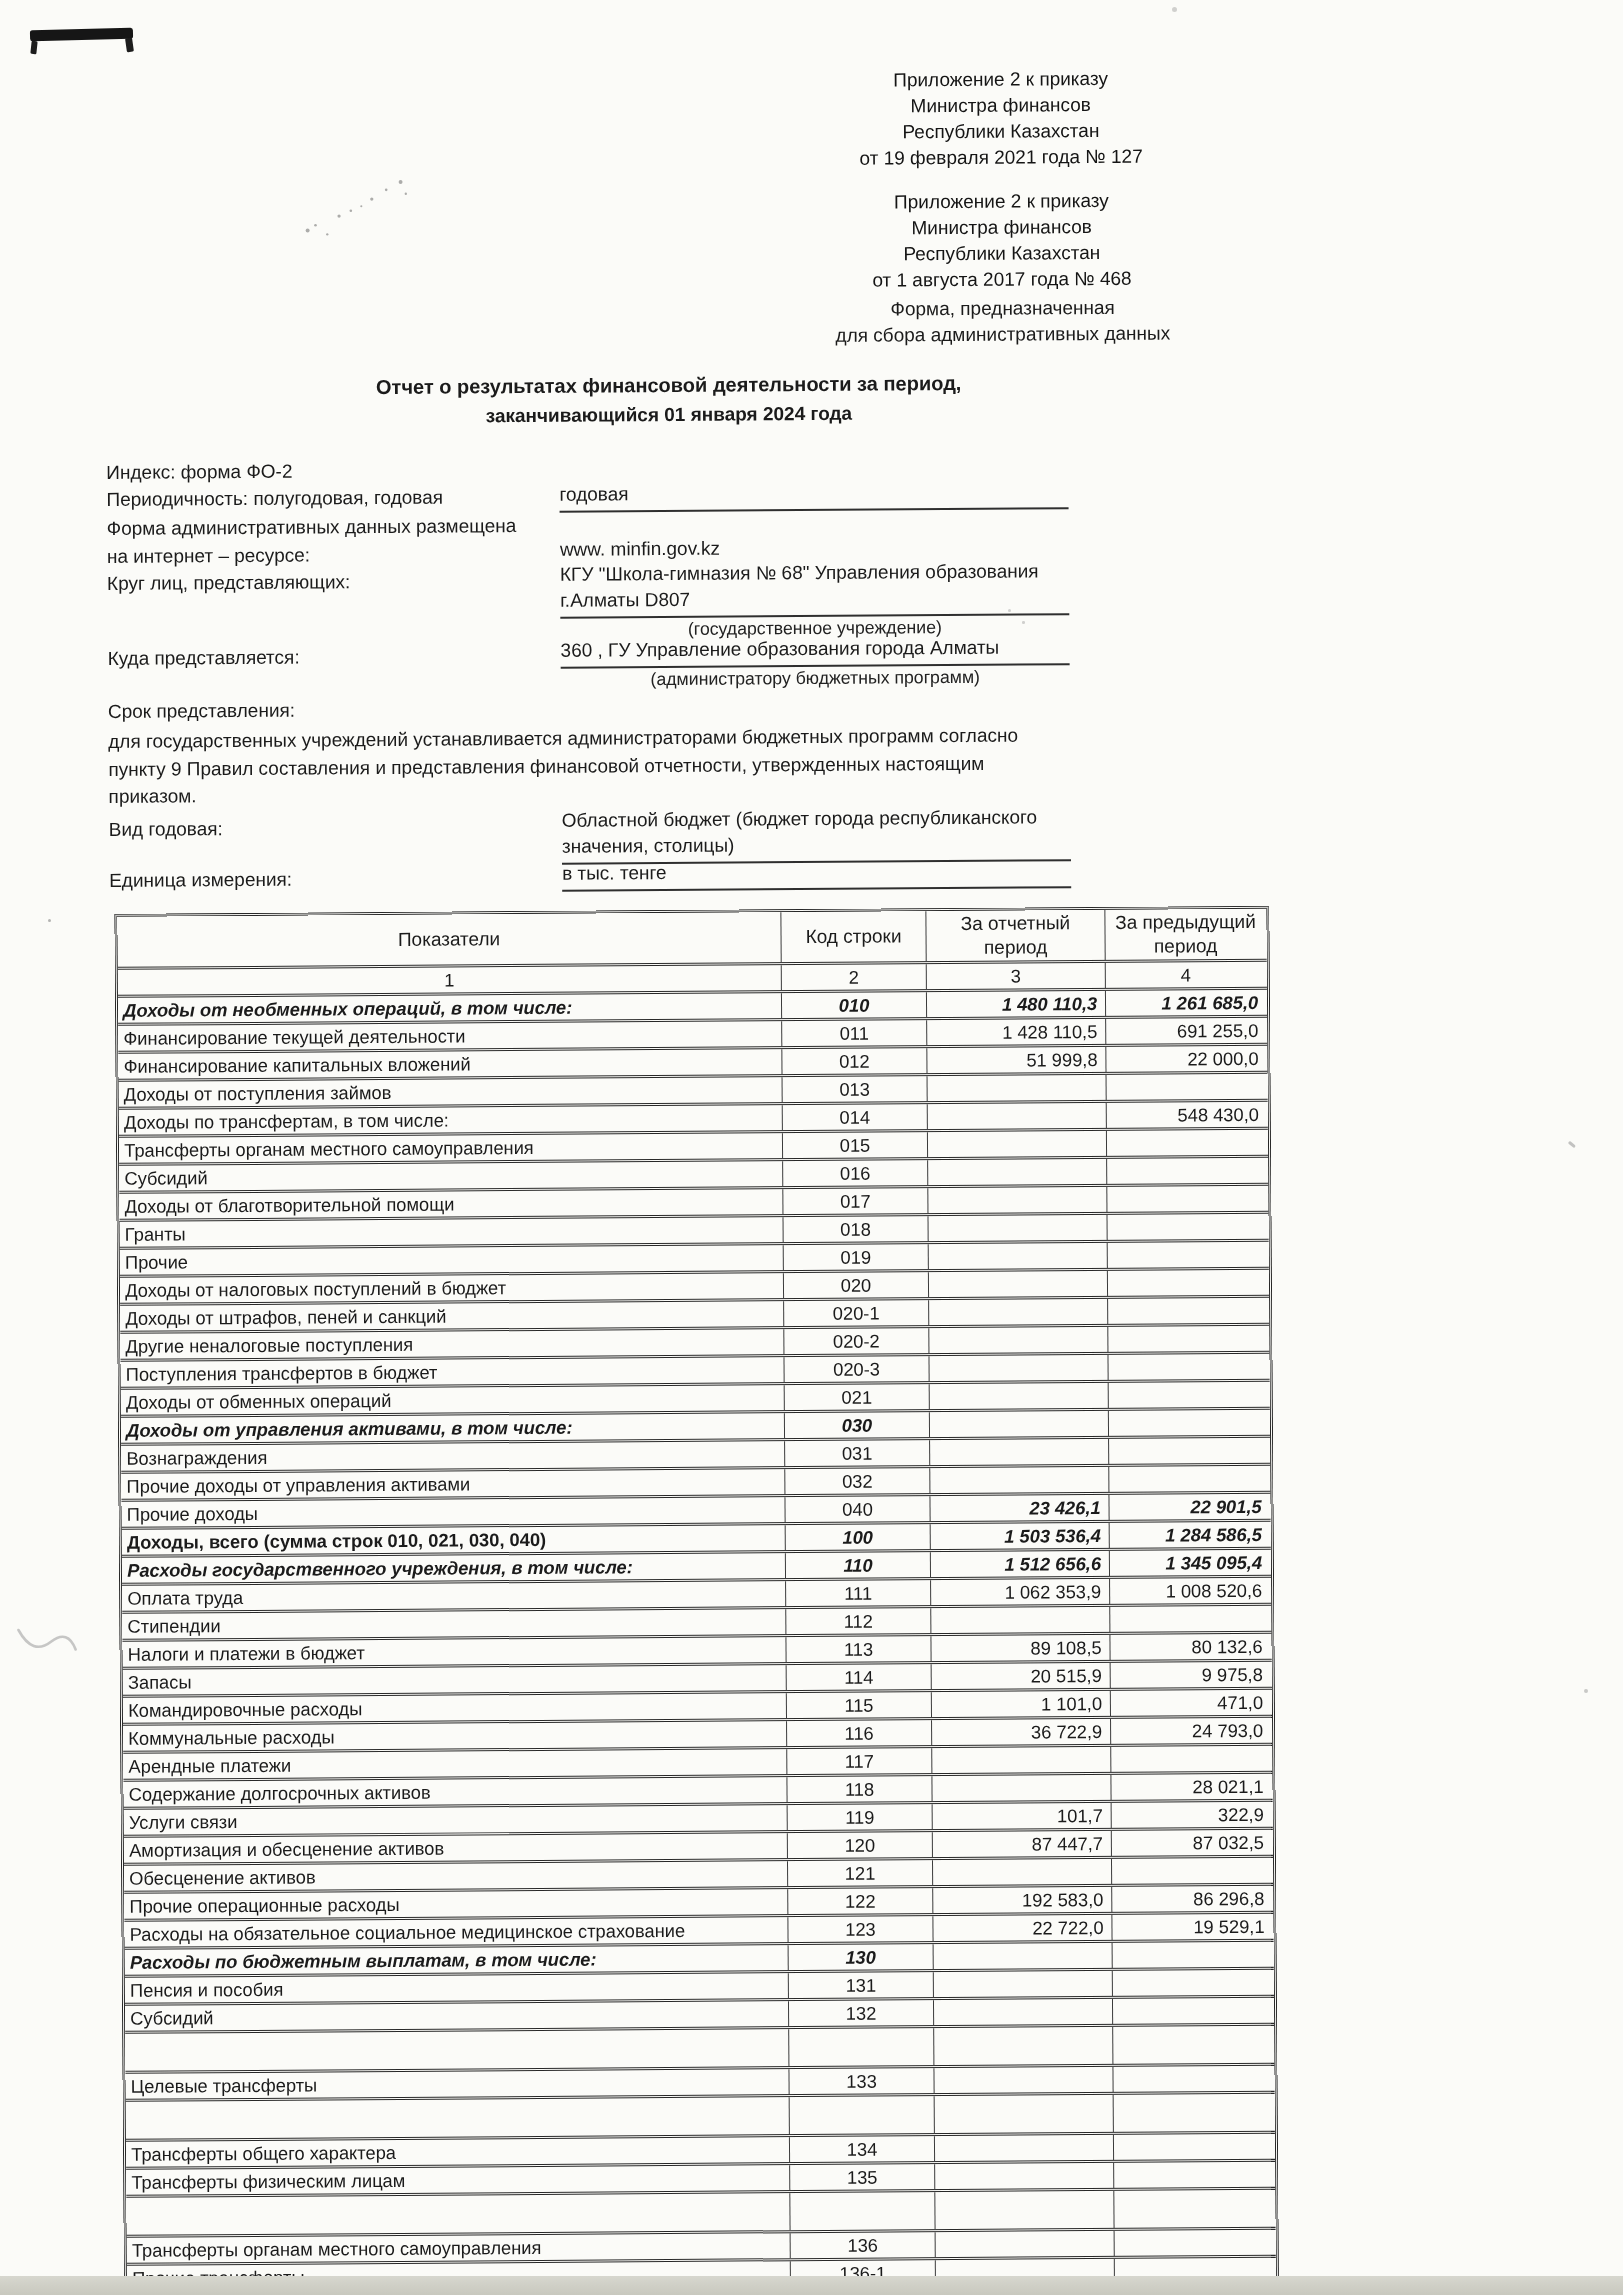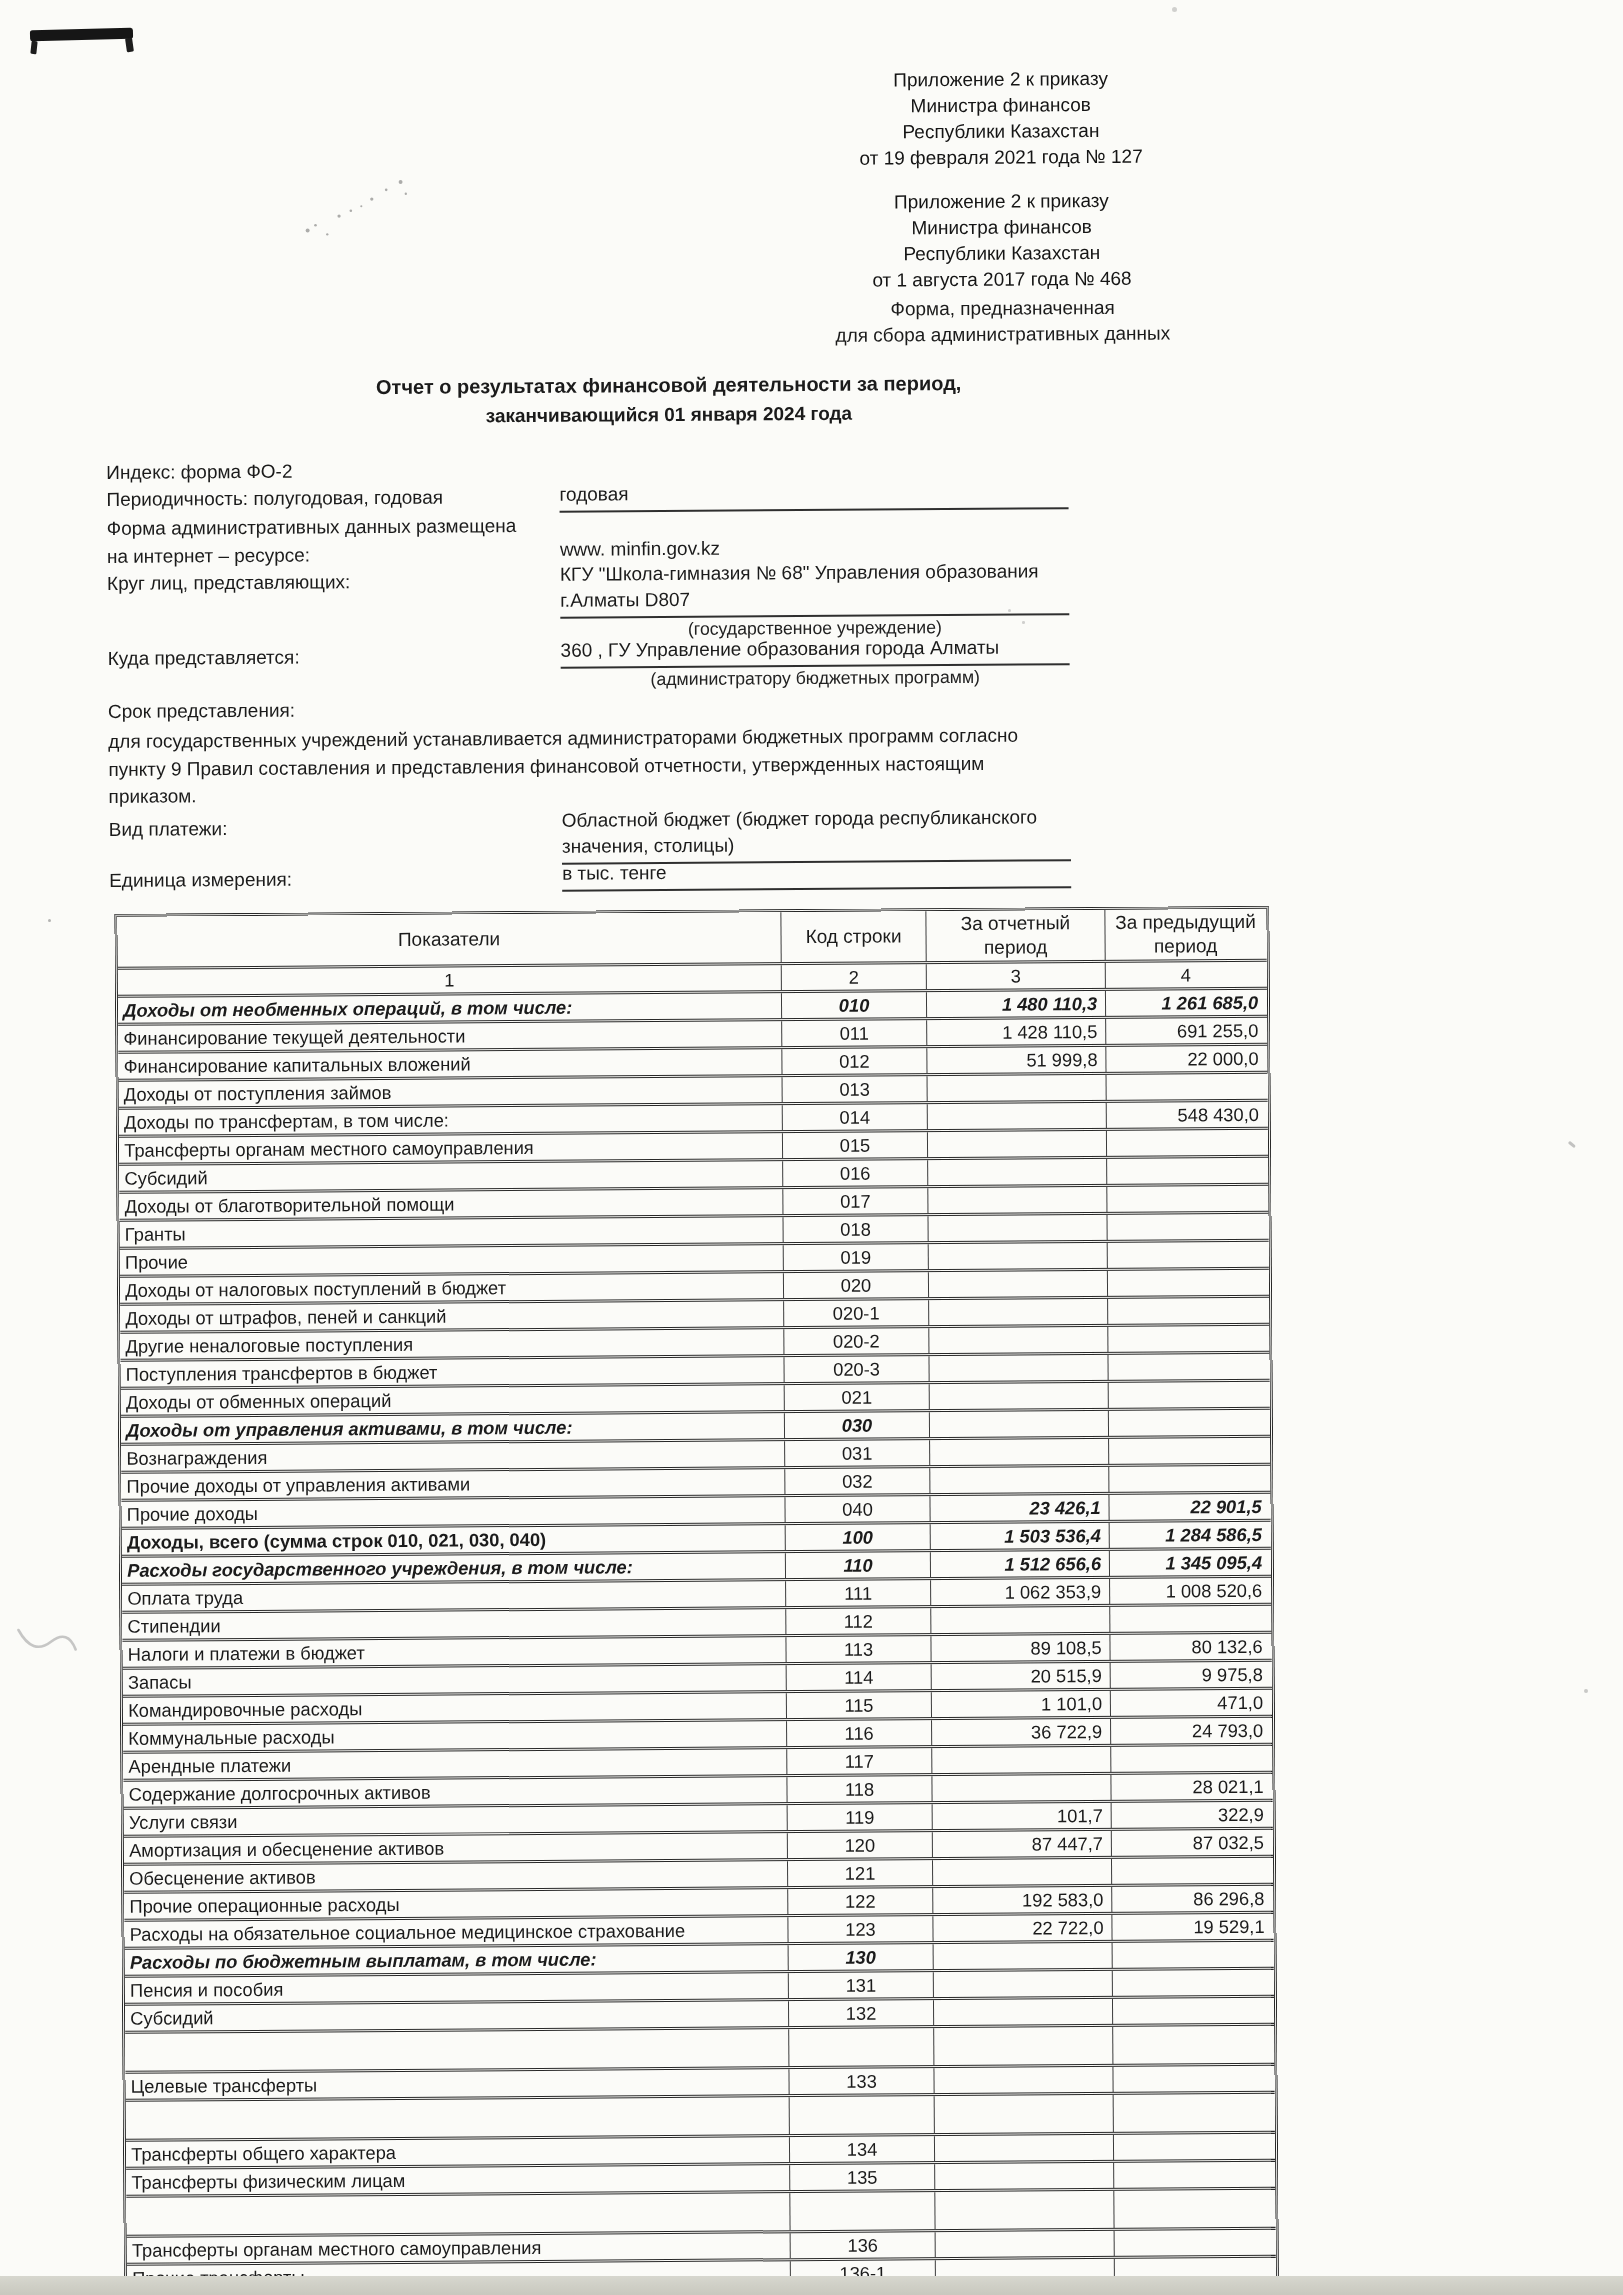--- a/index.html
+++ b/index.html
@@ -114,21 +114,21 @@
     <div class="mval u" style="top:636px">360 , ГУ Управление образования города Алматы</div>
     <div class="cap" style="top:668px">(администратору бюджетных программ)</div>
 
     <div class="mlabel" style="top:696px">Срок представления:</div>
     <div class="para" style="top:723px">
       <div>для государственных учреждений устанавливается администраторами бюджетных программ согласно</div>
       <div>пункту 9 Правил составления и представления финансовой отчетности, утвержденных настоящим</div>
       <div>приказом.</div>
     </div>
 
-    <div class="mlabel" style="top:814px">Вид платежи:</div>
+    <div class="mlabel" style="top:814px">Вид годовая:</div>
     <div class="mval u" style="top:806px">
       <div>Областной бюджет (бюджет города республиканского</div>
       <div>значения, столицы)</div>
     </div>
 
     <div class="mlabel" style="top:865px">Единица измерения:</div>
     <div class="mval u" style="top:859px">в тыс. тенге</div>
 
     <div class="table">
       <div class="thead">

